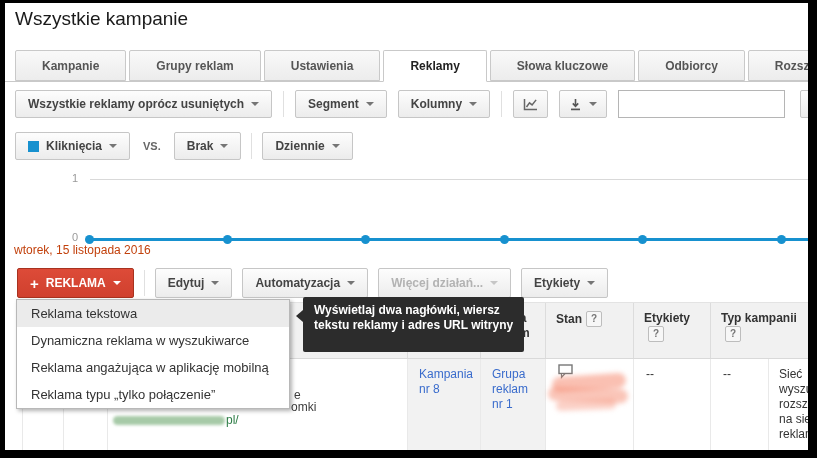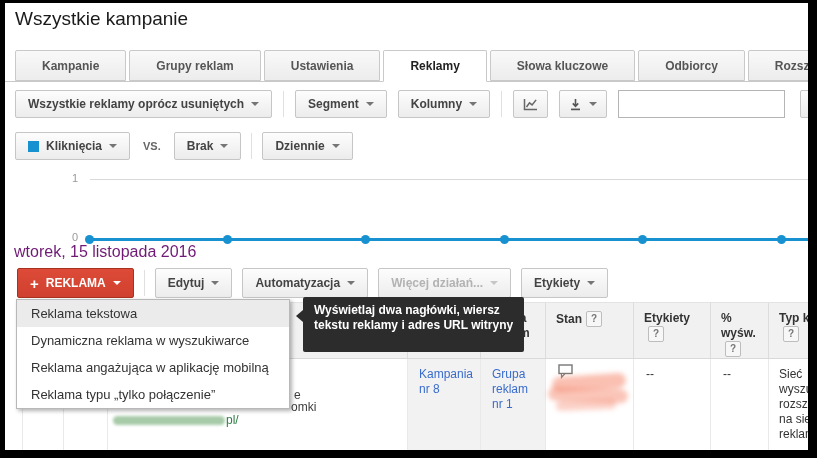--- a/index.html
+++ b/index.html
@@ -37,21 +37,21 @@
                 font-family:"Liberation Sans",sans-serif;}
   .vs-label{font-size:11px;font-weight:bold;color:#666;text-transform:uppercase;margin:0 3px;}
   .metric-swatch{width:11px;height:11px;background:#1791cf;display:inline-block;}
   .cut-btn{position:absolute;left:800px;top:90px;width:26px;height:28px;}
 
   
   .ytick{position:absolute;width:18px;text-align:right;font-size:11px;color:#9a9a9a;}
   .gridline{position:absolute;left:90px;top:179px;width:718px;height:1px;background:#d9d9d9;}
   .chart-line{position:absolute;left:88px;top:238px;width:720px;height:3px;background:#1791cf;}
   .dot{position:absolute;width:9px;height:9px;border-radius:50%;background:#1791cf;}
-  .hover-date{position:absolute;left:14px;top:243px;font-size:16px;color:#701a75;}
+  .hover-date{position:absolute;left:14px;top:243px;font-size:12px;color:#c2410c;}
 
   .actions{position:absolute;left:17px;top:268px;display:flex;align-items:center;gap:10px;}
   .actions .btn{height:30px;}
   .btn-red{background:linear-gradient(#dd4b38,#d0402e);border:1px solid #a8321f;color:#fff;}
   .btn-red .caret{border-top-color:#fff;}
   .plus{font-weight:bold;font-size:15px;line-height:1;}
 
   
   .table{position:absolute;left:22px;top:302px;z-index:1;}
   .thead{display:flex;background:#f1f1f1;border-top:1px solid #e3e3e3;border-bottom:1px solid #d9d9d9;
@@ -218,23 +218,20 @@
       <div class="th c2"></div>
       <div class="th c3"></div>
       <div class="th c4"></div>
       <div class="th c5">Grupa reklam</div>
       <div class="th c6">
         <span>Stan</span><span class="badge">?</span>
       </div>
       <div class="th c7">
         <span>Etykiety</span><span class="badge">?</span>
       </div>
-      <div class="th c8">
-        <span>% wyśw.</span> <span class="badge">?</span>
-      </div>
       <div class="th c9">
         <span>Typ kampanii</span> <span class="badge">?</span>
       </div>
     </div>
     <div class="trow">
       <div class="td c1"></div>
       <div class="td c2"></div>
       <div class="td c3">
         <span class="frag" style="left:186px;top:29px;">e</span>
         <span class="frag" style="left:183px;top:41px;">omki</span>

